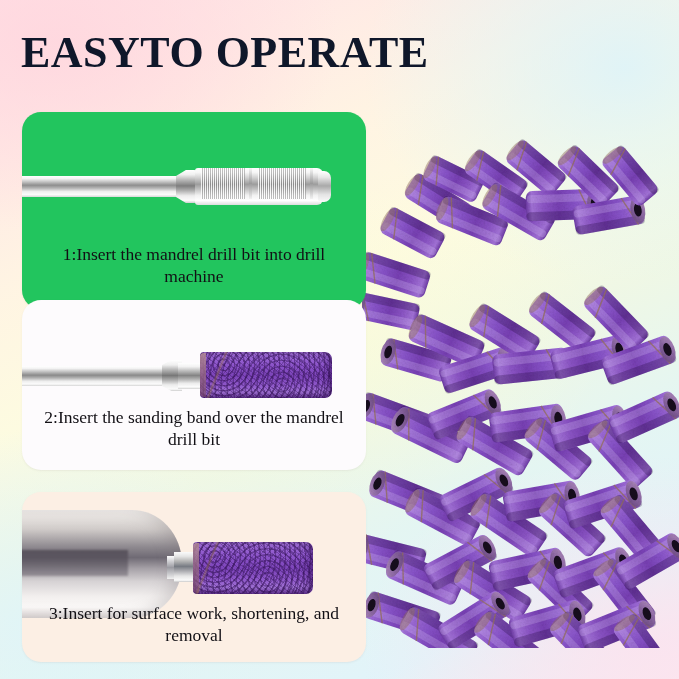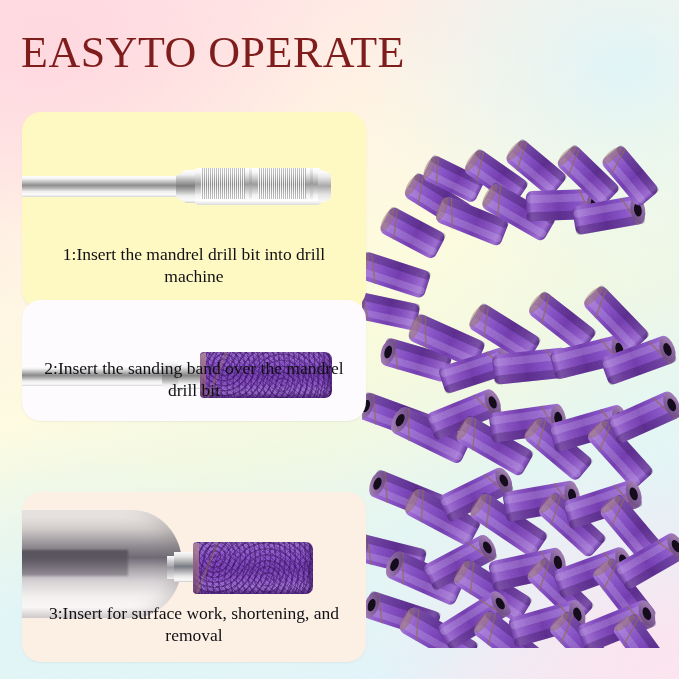--- a/index.html
+++ b/index.html
@@ -33,37 +33,37 @@
       radial-gradient(ellipse 60% 40% at 95% 95%, rgba(252,226,238,0.8),  rgba(252,226,238,0) 70%),
       radial-gradient(ellipse 50% 40% at 5% 92%,  rgba(222,244,250,0.8),  rgba(222,244,250,0) 72%);
   }
 
   
   #page-title{
     position:absolute;
     left:21px; top:27px;
     font-size:44px;
     letter-spacing:0.5px;
-    color:#7f1d1d;
-    font-weight:400;
+    color:#0f172a;
+    font-weight:700;
     white-space:nowrap;
     font-family:"Liberation Serif", serif;
   }
 
   
   .card{
     position:absolute;
     left:22px;
     width:344px;
     border-radius:19px;
     overflow:hidden;
     box-shadow:0 1px 2px rgba(140,120,120,0.10);
   }
-  #card-1{ top:112px;  height:197px; background:#fef9c3; }
-  #card-2{ top:300px;  height:121px; background:#fdfbfd; }
+  #card-1{ top:112px;  height:197px; background:#22c55e; }
+  #card-2{ top:300px;  height:170px; background:#fdfbfd; }
   #card-3{ top:492px;  height:170px; background:#fcefe4; }
 
   .card-caption{
     position:absolute;
     left:0; right:0;
     text-align:center;
     font-size:17.5px;
     line-height:1.22;
     color:#121015;
     font-family:"Liberation Serif", serif;

